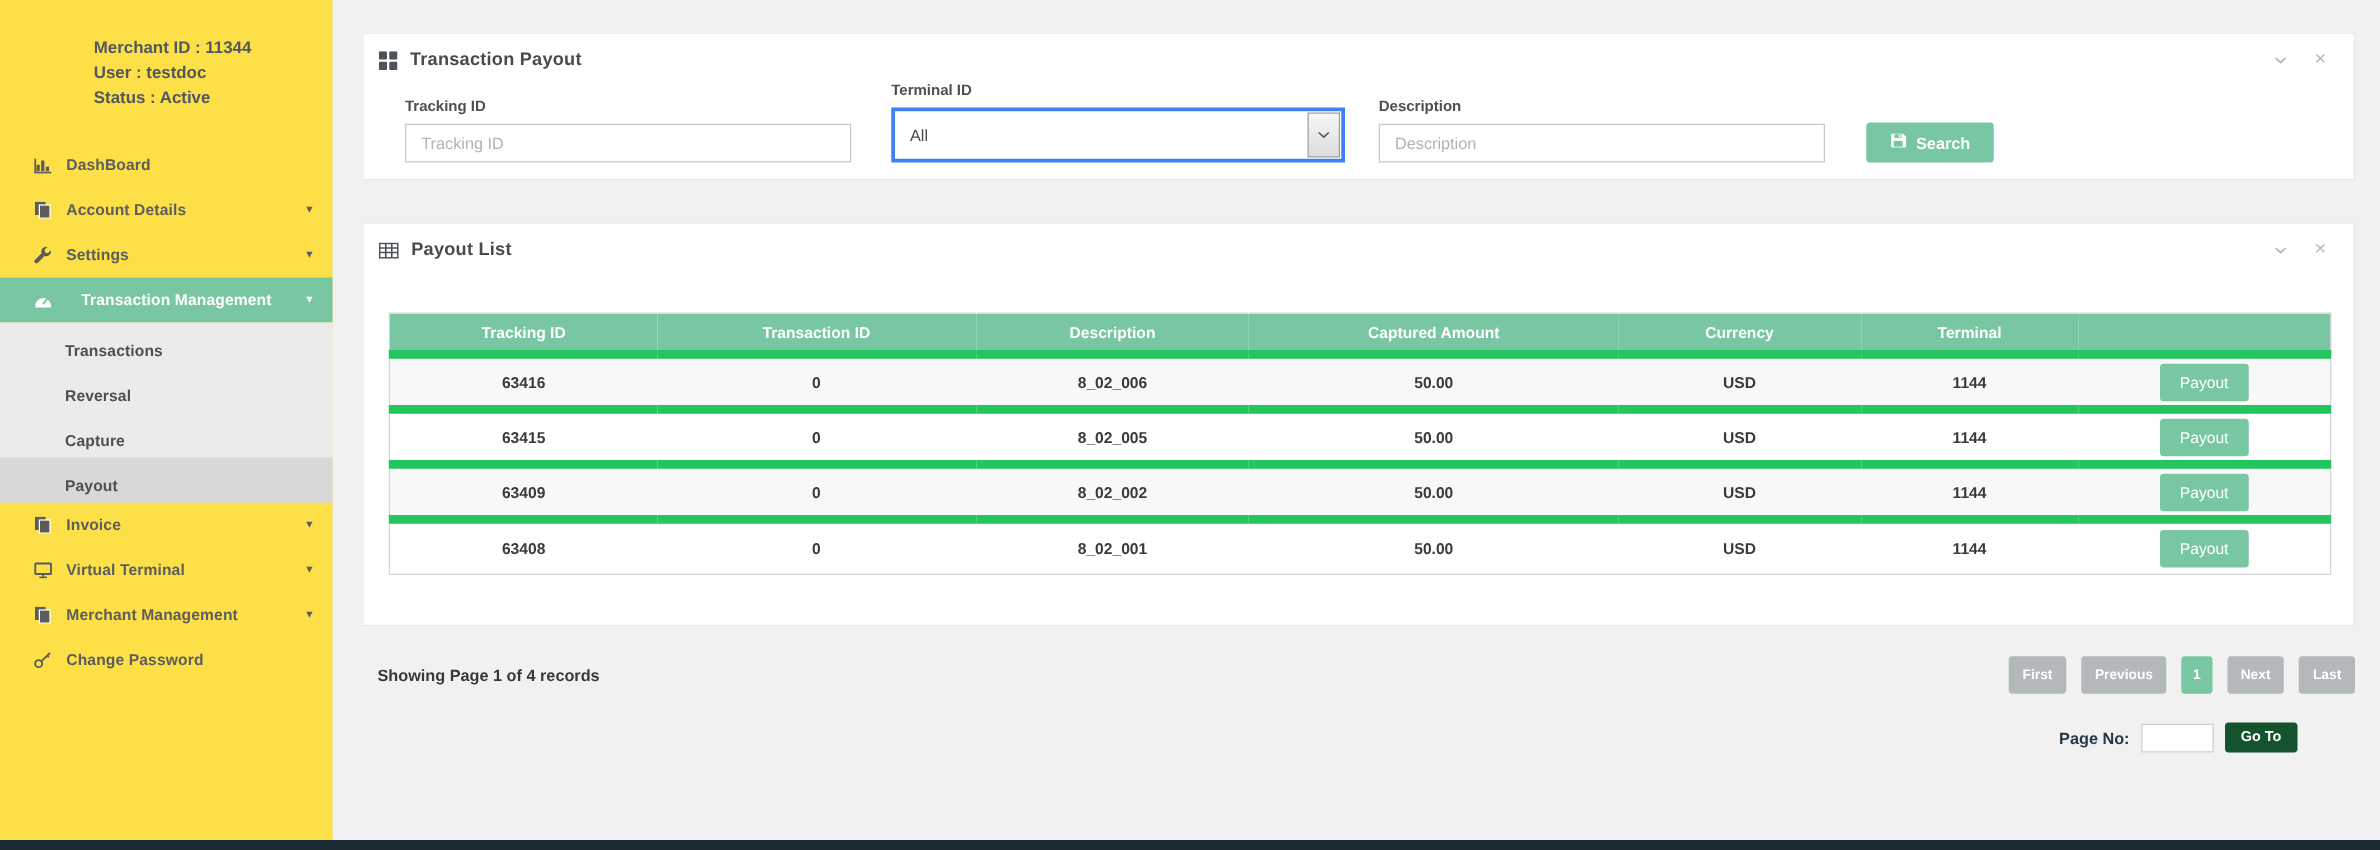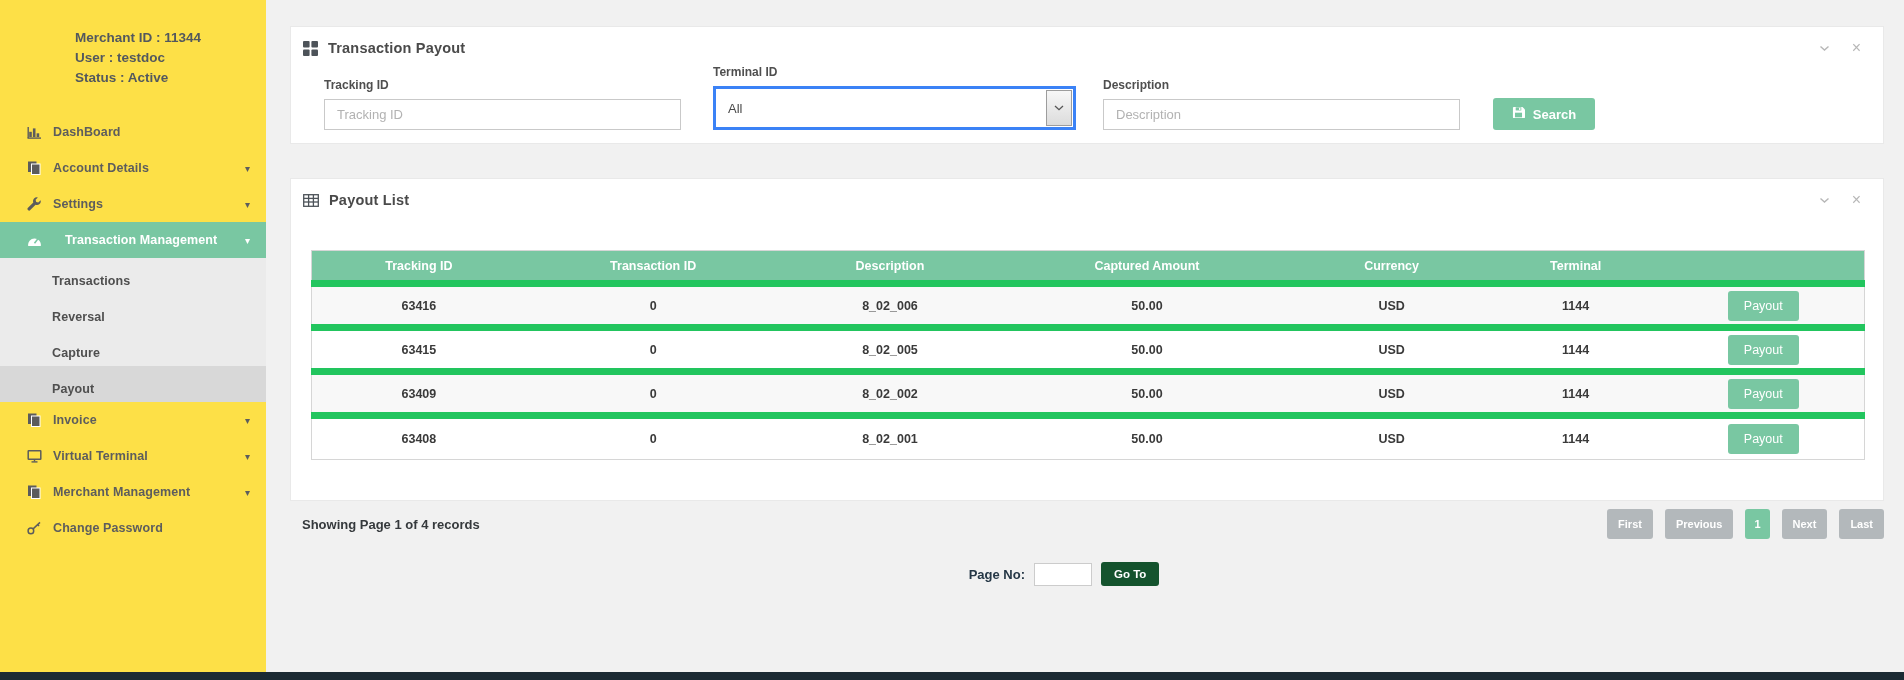--- a/index.html
+++ b/index.html
@@ -54,27 +54,27 @@
   .list-panel { margin-top:34px; min-height:323px; padding-bottom:38px; }
   table.payout { width:calc(100% - 38px); margin:42px 18px 0 20px; border-collapse:collapse; border:1px solid #d6d6d6; }
   table.payout thead th { background:#79c7a2; color:#ffffff; font-size:12.5px; font-weight:bold; height:33px; text-align:center; }
   table.payout tbody td { height:44px; text-align:center; font-size:12.5px; font-weight:bold; color:#3a3a3a; border-top:7px solid #22c55e; }
   table.payout tbody tr:nth-child(odd) { background:#f8f8f8; }
   table.payout tbody tr:nth-child(even) { background:#ffffff; }
   .btn-payout { background:#79c7a2; border:none; border-radius:3px; color:#fff; font-size:12.5px; padding:8px 16px; cursor:pointer;
                 font-family:"Liberation Sans","DejaVu Sans",sans-serif; }
 
   
-  .footer-row { display:flex; align-items:center; margin-top:8px; }
+  .footer-row { display:flex; align-items:center; margin-top:24px; }
   .summary { margin-left:12px; font-size:13px; font-weight:bold; color:#35393c; }
   .pagination { margin-left:auto; display:flex; align-items:center; gap:12px; }
   .pg-btn { background:#b3b8bb; border:none; border-radius:3px; color:#fff; font-size:11px; font-weight:bold; height:30px;
             padding:0 11px; cursor:pointer; font-family:"Liberation Sans","DejaVu Sans",sans-serif; }
   .pg-btn.current { background:#79c7a2; padding:0 9px; }
-  .pageno-row { display:flex; align-items:center; justify-content:center; margin-top:23px; padding-right:46px; gap:9px; }
+  .pageno-row { display:flex; align-items:center; justify-content:flex-end; margin-top:23px; padding-right:46px; gap:9px; }
   .pageno-label { font-size:13px; font-weight:bold; color:#253746; }
   .pageno-input { width:58px; height:23px; border:1px solid #cccccc; background:#fff; padding:0 6px; font-size:12px; outline:none; }
   .btn-goto { background:#14532d; border:none; border-radius:3px; color:#fff; font-size:11.5px; font-weight:bold;
               padding:6px 13px; cursor:pointer; font-family:"Liberation Sans","DejaVu Sans",sans-serif; }
 
   .bottom-bar { position:absolute; left:0; right:0; bottom:0; height:8px; background:#1b2a33; }
 </style>
 </head>
 <body>
 

